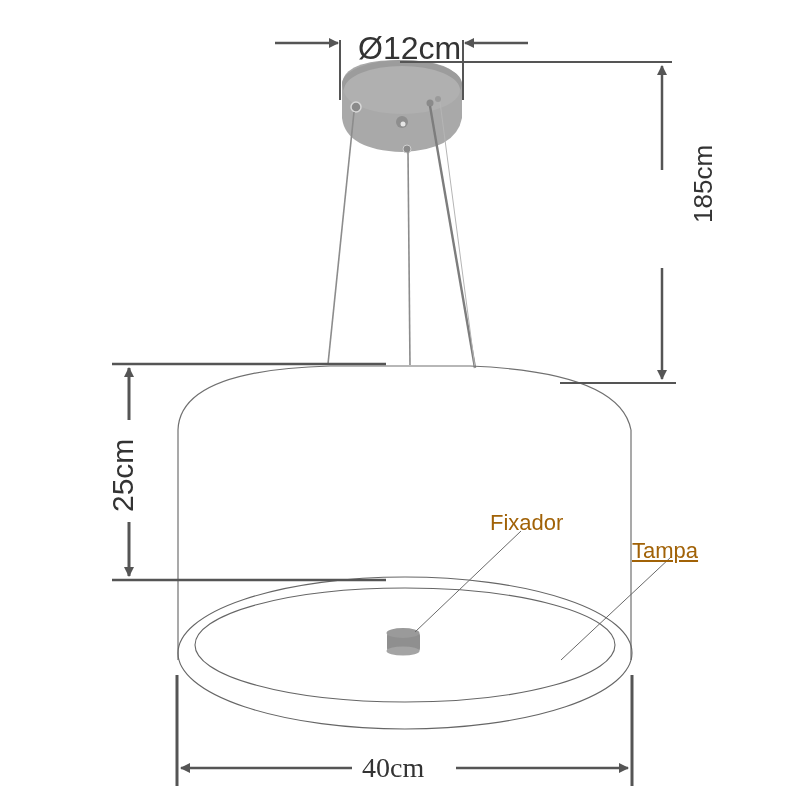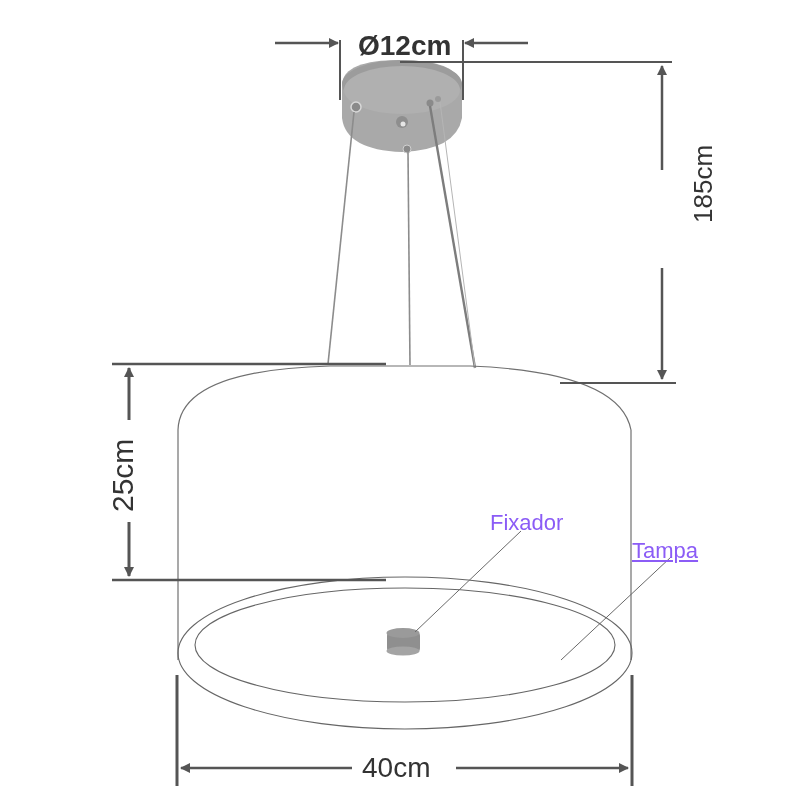--- a/index.html
+++ b/index.html
@@ -1,23 +1,23 @@
 <!DOCTYPE html>
 <html><head>
   <meta charset="utf-8">
   <style>
     html, body { margin: 0; padding: 0; background: #ffffff; }
     body { width: 800px; height: 800px; position: relative; overflow: hidden; font-family: "Liberation Sans", sans-serif; }
     #diagram { position: absolute; left: 0; top: 0; width: 800px; height: 800px; }
     .label { position: absolute; color: #333333; font-family: "Liberation Sans", sans-serif; white-space: nowrap; line-height: 1; }
-    .dim-top { left: 358px; top: 32px; font-size: 28px; font-weight: bold; }
+    .dim-top { left: 358px; top: 32px; font-size: 32px; }
     .dim-right { left: 690px; top: 223px; font-size: 26px; transform-origin: left top; transform: rotate(-90deg); }
     .dim-left { left: 108px; top: 512px; font-size: 30px; transform-origin: left top; transform: rotate(-90deg); }
-    .dim-bottom { left: 362px; top: 754px; font-size: 28px; }
-    .callout { font-size: 22px; color: #8b5cf6; }
+    .dim-bottom { left: 362px; top: 754px; font-size: 28px; font-family: Liberation Serif, serif; }
+    .callout { font-size: 22px; color: #a16207; }
     .callout-fixador { left: 490px; top: 512px; }
     .callout-tampa { left: 632px; top: 540px; text-decoration: underline; }
   </style>
 </head>
 <body>
 
 <svg id="diagram" viewBox="0 0 800 800" xmlns="http://www.w3.org/2000/svg">
   <defs>
     <marker id="arrowhead" markerWidth="10" markerHeight="10" refX="9" refY="5" orient="auto" markerUnits="userSpaceOnUse">
       <path d="M0,0 L10,5 L0,10 z" fill="#555555"></path>

